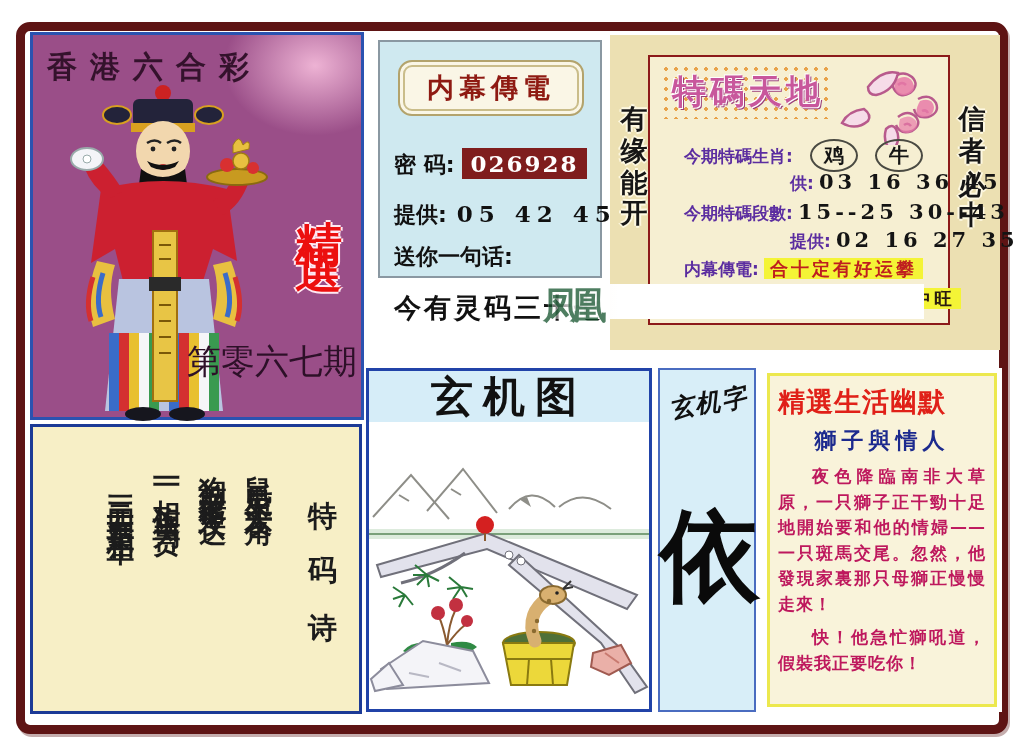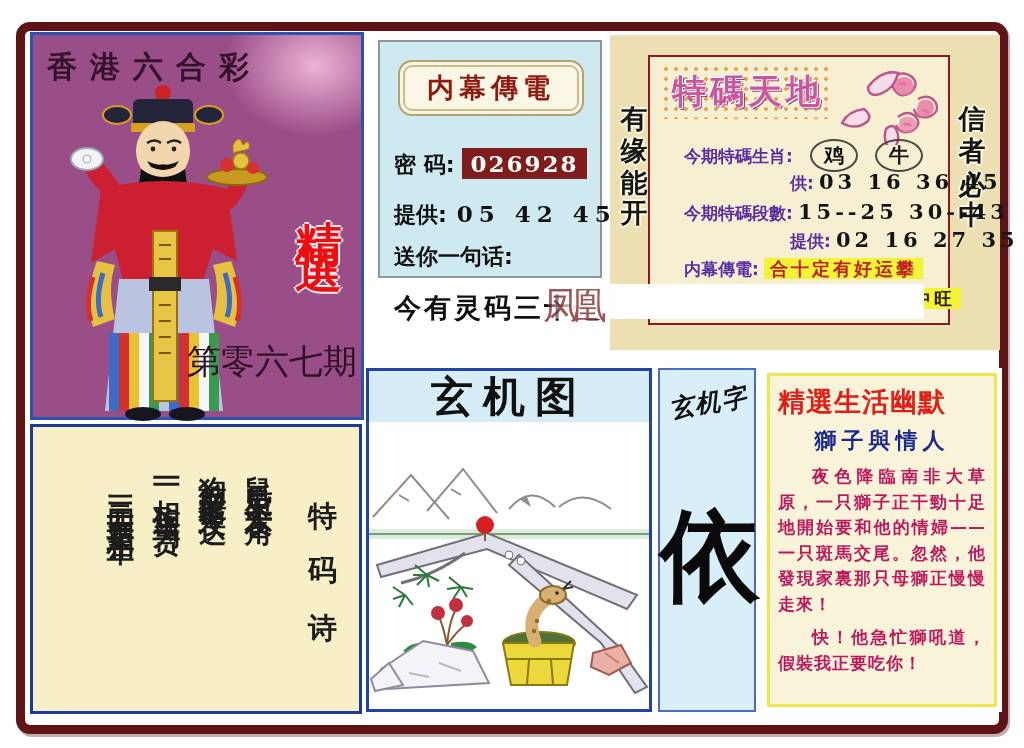--- a/index.html
+++ b/index.html
@@ -76,22 +76,22 @@
   #srow-poem{left:14px;top:200px;}
   #srow-poem2{left:132px;top:230px;}
   .hl{background:#f4f436;padding:0 6px;font-size:18px;font-weight:bold;
       font-family:"DejaVu Serif",serif;letter-spacing:3px;}
   .hl.red{color:#bf1f1f;}
   .hl.dark{color:#2a1a10;}
 
   
   #band{position:absolute;left:552px;top:284px;width:372px;height:35px;z-index:5;
         background:linear-gradient(90deg, rgba(255,255,255,.35) 0, rgba(255,255,255,.9) 7%, #fff 18%, #fff 100%);}
-  #stamp{position:absolute;left:543px;top:281px;z-index:6;font-size:37px;font-weight:normal;
-        color:#7f1d1d;font-family:"DejaVu Serif",serif;letter-spacing:-10px;
+  #stamp{position:absolute;left:543px;top:281px;z-index:6;font-size:37px;font-weight:bold;
+        color:#14532d;font-family:"DejaVu Serif",serif;letter-spacing:-10px;
         text-shadow:0 0 1px #fff;}
   #stamp span:last-child{opacity:.75;}
 
   
   #poem{left:30px;top:424px;width:332px;height:290px;border:3px solid #1c3a96;background:#f7efc6;}
   #poem-flow{position:absolute;top:10px;right:16px;bottom:10px;left:10px;
         writing-mode:vertical-rl;text-orientation:upright;
         font-family:"DejaVu Serif",serif;font-weight:bold;color:#1c1c1c;}
   #poem-title{font-size:29px;letter-spacing:56px;padding-top:40px;margin-left:26px;}
   .poem-line{font-size:28px;letter-spacing:7px;margin:0 8px;}

